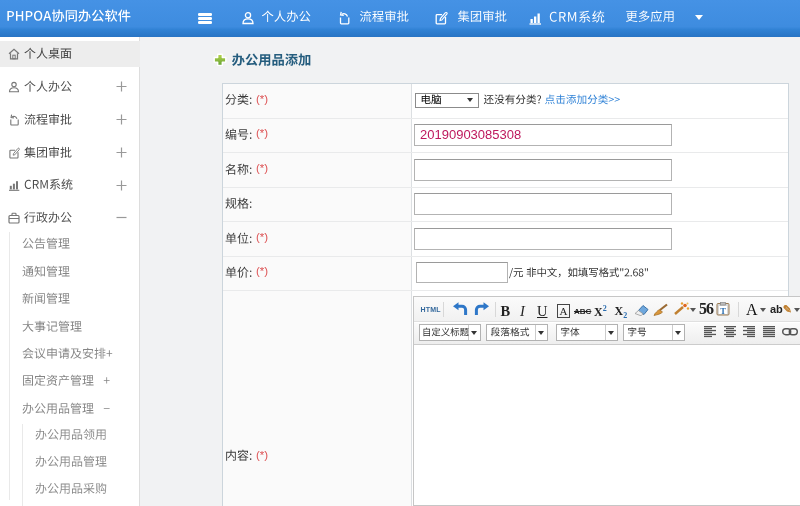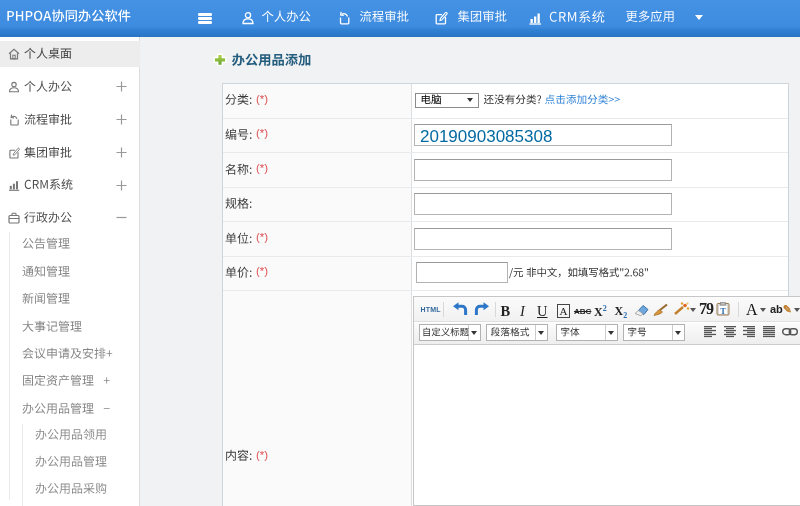--- a/index.html
+++ b/index.html
@@ -72,21 +72,21 @@
   </div>
 <div style="position:absolute;left:544.0px;top:93.9px;">
     <svg width="77" height="12" viewBox="0 -9.50 77 12.20" style="display:block">
       <path d="M2.6 -5H8.2V-3.1H2.6ZM3.7 -1.4C3.8 -0.7 3.9 0.2 3.9 0.8L4.7 0.7C4.7 0.1 4.6 -0.8 4.4 -1.4ZM5.9 -1.4C6.2 -0.7 6.5 0.2 6.7 0.7L7.5 0.5C7.3 0 7 -0.9 6.6 -1.5ZM8.1 -1.5C8.7 -0.8 9.3 0.2 9.5 0.8L10.3 0.5C10 -0.1 9.4 -1.1 8.8 -1.7ZM1.9 -1.7C1.6 -0.9 1 0 0.5 0.5L1.2 0.9C1.8 0.3 2.3 -0.6 2.7 -1.5ZM1.8 -5.8V-2.3H9V-5.8H5.7V-7.2H9.8V-7.9H5.7V-9.1H4.9V-5.8Z M12.4 -3.3V0.2H19.2V0.9H20V-3.3H19.2V-0.5H16.7V-4.1H20.9V-4.9H16.7V-6.6H20.2V-7.4H16.7V-9.1H15.8V-7.4H12.3V-6.6H15.8V-4.9H11.5V-4.1H15.8V-0.5H13.3V-3.3Z M26 -3.1C25.7 -2.3 25.3 -1.4 24.6 -0.8L25.2 -0.4C25.9 -1 26.4 -2 26.6 -2.9ZM28.5 -2.7C28.9 -2 29.2 -1.1 29.3 -0.4L29.9 -0.7C29.8 -1.3 29.5 -2.2 29.1 -2.9ZM29.9 -3C30.5 -2.2 31.1 -1.1 31.4 -0.3L32.1 -0.7C31.8 -1.4 31.1 -2.5 30.5 -3.3ZM27.4 -4.3V-0C27.4 0.1 27.3 0.1 27.2 0.1C27 0.1 26.6 0.2 26 0.1C26.1 0.4 26.2 0.6 26.2 0.9C27 0.9 27.4 0.9 27.7 0.7C28 0.6 28.1 0.4 28.1 -0V-4.3ZM22.5 -8.4C23.1 -8.1 23.9 -7.6 24.3 -7.2L24.7 -7.9C24.4 -8.2 23.6 -8.7 23 -9ZM22 -5.5C22.7 -5.2 23.4 -4.7 23.8 -4.4L24.3 -5C23.9 -5.4 23.1 -5.8 22.5 -6.1ZM22.2 0.3 23 0.7C23.4 -0.2 24 -1.5 24.4 -2.6L23.7 -3C23.3 -1.9 22.7 -0.5 22.2 0.3ZM25.1 -8.5V-7.7H27.5C27.4 -7.2 27.2 -6.7 27 -6.3H24.6V-5.5H26.6C26.1 -4.6 25.3 -3.9 24.3 -3.4C24.5 -3.2 24.7 -2.9 24.8 -2.7C26.1 -3.4 26.9 -4.4 27.5 -5.5H28.9C29.5 -4.4 30.5 -3.4 31.6 -2.9C31.7 -3.1 31.9 -3.4 32.1 -3.5C31.2 -3.9 30.3 -4.7 29.7 -5.5H31.9V-6.3H27.9C28.1 -6.7 28.2 -7.2 28.4 -7.7H31.5V-8.5Z M38.6 -7.7V0.7H39.4V-0.1H41.5V0.6H42.3V-7.7ZM39.4 -0.9V-6.9H41.5V-0.9ZM34.5 -8.9 34.5 -7H33V-6.2H34.5C34.4 -3.5 34.1 -1.1 32.7 0.3C32.9 0.4 33.2 0.7 33.3 0.9C34.8 -0.7 35.2 -3.3 35.3 -6.2H36.9C36.8 -2.1 36.7 -0.6 36.5 -0.3C36.4 -0.1 36.3 -0.1 36.1 -0.1C35.9 -0.1 35.5 -0.1 35 -0.2C35.1 0.1 35.2 0.4 35.2 0.7C35.7 0.7 36.2 0.7 36.5 0.7C36.8 0.6 37 0.5 37.2 0.2C37.5 -0.2 37.6 -1.8 37.7 -6.6C37.7 -6.7 37.7 -7 37.7 -7H35.3L35.3 -8.9Z M50.5 -8.9 49.7 -8.6C50.5 -7 51.8 -5.2 52.9 -4.2C53.1 -4.5 53.4 -4.8 53.6 -4.9C52.5 -5.8 51.1 -7.4 50.5 -8.9ZM46.7 -8.9C46.1 -7.2 45 -5.7 43.7 -4.8C43.9 -4.6 44.2 -4.3 44.4 -4.1C44.7 -4.4 44.9 -4.6 45.2 -4.9V-4.2H47.3C47.1 -2.4 46.5 -0.6 43.9 0.2C44.1 0.4 44.3 0.7 44.4 0.9C47.2 -0.1 47.9 -2.1 48.2 -4.2H51.1C51 -1.5 50.8 -0.4 50.5 -0.2C50.4 -0 50.3 -0 50.1 -0C49.8 -0 49.2 -0 48.5 -0.1C48.6 0.1 48.7 0.5 48.7 0.7C49.4 0.8 50.1 0.8 50.4 0.7C50.8 0.7 51.1 0.6 51.3 0.4C51.7 -0.1 51.8 -1.3 52 -4.6C52 -4.7 52 -5 52 -5H45.3C46.2 -6 47 -7.2 47.6 -8.6Z M62.1 -8.9C61.8 -8.4 61.3 -7.8 61 -7.3L61.6 -7.1C62 -7.5 62.5 -8.1 62.9 -8.6ZM56 -8.5C56.4 -8.1 56.9 -7.4 57.1 -7L57.8 -7.4C57.6 -7.8 57.1 -8.4 56.6 -8.8ZM59 -9.1V-7H54.8V-6.2H58.3C57.4 -5.3 56 -4.6 54.6 -4.2C54.7 -4.1 55 -3.8 55.1 -3.6C56.6 -4 58 -4.8 59 -5.9V-4.1H59.8V-5.7C61.1 -5 62.8 -4.1 63.6 -3.6L64 -4.3C63.2 -4.8 61.6 -5.6 60.3 -6.2H64.1V-7H59.8V-9.1ZM59 -3.9C58.9 -3.4 58.9 -3 58.8 -2.7H54.7V-1.9H58.5C58 -0.9 56.9 -0.2 54.5 0.1C54.6 0.3 54.9 0.6 54.9 0.9C57.6 0.4 58.8 -0.5 59.4 -1.9C60.2 -0.3 61.7 0.5 63.9 0.9C64 0.6 64.2 0.3 64.4 0.1C62.4 -0.1 61 -0.8 60.2 -1.9H64.1V-2.7H59.6C59.7 -3.1 59.8 -3.4 59.9 -3.9Z M65.2 -1.6 70.4 -3.6V-4.4L65.2 -6.4V-5.6L67.8 -4.6L69.4 -4V-4L67.8 -3.4L65.2 -2.4Z M71.2 -1.6 76.4 -3.6V-4.4L71.2 -6.4V-5.6L73.8 -4.6L75.4 -4V-4L73.8 -3.4L71.2 -2.4Z" fill="#2e81d6"></path>
     </svg>
   </div>
 <div class="inp" style="left:414px;top:124.0px;width:258px;height:22px"></div>
 <div class="inp" style="left:414px;top:158.5px;width:258px;height:22px"></div>
 <div class="inp" style="left:414px;top:193.0px;width:258px;height:22px"></div>
 <div class="inp" style="left:414px;top:227.5px;width:258px;height:22px"></div>
-<div class="abs" style="left:420px;top:126.8px;font-size:17px;color:#0369a1">20190903085308</div>
+<div class="abs" style="left:420px;top:126.8px;font-size:13px;color:#be185d">20190903085308</div>
 <div class="inp" style="left:415.5px;top:262px;width:92px;height:21px"></div>
 <div style="position:absolute;left:508.5px;top:266.6px;">
     <svg width="140" height="12" viewBox="0 -9.24 140 11.87" style="display:block">
       <path d="M0.1 1.9H0.8L4 -8.3H3.3Z M5.5 -8V-7.2H13V-8ZM4.6 -5.1V-4.3H7.3C7.1 -2.3 6.7 -0.7 4.5 0.2C4.6 0.3 4.9 0.6 5 0.8C7.4 -0.2 7.9 -2 8.1 -4.3H10.1V-0.5C10.1 0.4 10.3 0.7 11.3 0.7C11.5 0.7 12.6 0.7 12.8 0.7C13.7 0.7 13.9 0.2 14 -1.6C13.8 -1.7 13.5 -1.8 13.3 -2C13.2 -0.4 13.2 -0.1 12.7 -0.1C12.5 -0.1 11.6 -0.1 11.4 -0.1C11 -0.1 10.9 -0.2 10.9 -0.5V-4.3H13.9V-5.1Z M23.2 -8.8V0.8H24V-1.7H27.2V-2.5H24V-4.1H26.8V-4.9H24V-6.4H27V-7.2H24V-8.8ZM17.7 -2.5V-1.7H20.8V0.8H21.6V-8.8H20.8V-7.2H17.9V-6.4H20.8V-4.9H18.1V-4.1H20.8V-2.5Z M32.3 -8.8V-6.9H28.5V-2H29.3V-2.6H32.3V0.8H33.1V-2.6H36.1V-2H36.9V-6.9H33.1V-8.8ZM29.3 -3.4V-6.2H32.3V-3.4ZM36.1 -3.4H33.1V-6.2H36.1Z M42.2 -8.6C42.6 -8.1 42.9 -7.4 43 -7L43.9 -7.3C43.7 -7.7 43.4 -8.4 43.1 -8.9ZM38.3 -7V-6.2H40C40.6 -4.6 41.4 -3.2 42.5 -2.1C41.3 -1.1 39.9 -0.4 38.2 0.1C38.3 0.3 38.6 0.6 38.7 0.8C40.4 0.3 41.9 -0.5 43.1 -1.5C44.3 -0.5 45.7 0.3 47.4 0.8C47.6 0.5 47.8 0.2 48 0C46.3 -0.4 44.9 -1.1 43.7 -2.1C44.7 -3.2 45.6 -4.5 46.2 -6.2H47.8V-7ZM43.1 -2.7C42.1 -3.7 41.3 -4.9 40.8 -6.2H45.3C44.7 -4.8 44 -3.6 43.1 -2.7Z M49.8 1.1C50.9 0.7 51.6 -0.1 51.6 -1.3C51.6 -2 51.3 -2.5 50.7 -2.5C50.3 -2.5 49.9 -2.2 49.9 -1.7C49.9 -1.2 50.3 -1 50.7 -1L50.9 -1C50.8 -0.3 50.4 0.2 49.6 0.6Z M62.7 -5.9C62.5 -4.5 62.2 -3.3 61.7 -2.3C61.3 -2.7 60.8 -3 60.4 -3.4C60.6 -4.1 60.8 -5 61 -5.9ZM59.5 -3.1C60.1 -2.7 60.7 -2.2 61.3 -1.7C60.7 -0.8 59.9 -0.2 59 0.2C59.2 0.4 59.4 0.7 59.5 0.9C60.5 0.4 61.3 -0.2 61.9 -1.1C62.4 -0.7 62.7 -0.4 63 -0.1L63.5 -0.7C63.2 -1 62.8 -1.4 62.4 -1.8C63 -3 63.4 -4.6 63.5 -6.6L63 -6.7L62.9 -6.7H61.2C61.3 -7.4 61.5 -8.1 61.6 -8.8L60.8 -8.8C60.7 -8.1 60.6 -7.4 60.4 -6.7H59V-5.9H60.3C60 -4.9 59.8 -3.8 59.5 -3.1ZM64.1 -7.7V0.6H64.8V-0.2H67.4V0.4H68.2V-7.7ZM64.8 -1V-6.9H67.4V-1Z M76.2 -0.6C76.9 -0.2 77.8 0.4 78.3 0.8L78.8 0.3C78.3 -0.1 77.4 -0.7 76.7 -1.1ZM74.5 -1.1C74 -0.6 73 -0.1 72.2 0.3C72.4 0.4 72.6 0.7 72.7 0.8C73.5 0.5 74.5 -0.1 75.2 -0.7ZM75.3 -8.8C75.2 -8.5 75.2 -8.2 75.1 -7.8H72.8V-7.2H75L74.9 -6.5H73.3V-1.8H72.4V-1.1H78.9V-1.8H78V-6.5H75.6L75.8 -7.2H78.7V-7.8H75.9L76.1 -8.8ZM74 -1.8V-2.5H77.3V-1.8ZM74 -4.8H77.3V-4.2H74ZM74 -5.3V-5.9H77.3V-5.3ZM74 -3.7H77.3V-3H74ZM69.2 -1.4 69.5 -0.6C70.4 -1 71.4 -1.4 72.5 -1.9L72.3 -2.6L71.2 -2.2V-5.5H72.4V-6.3H71.2V-8.7H70.5V-6.3H69.3V-5.5H70.5V-1.9C70 -1.7 69.6 -1.5 69.2 -1.4Z M80 -8.3V-6.2H80.8V-7.5H88.1V-6.2H88.9V-8.3ZM80.2 -2.2V-1.5H86.1V-2.2ZM82.4 -7.3C82.1 -6.1 81.7 -4.4 81.5 -3.3H87C86.8 -1.3 86.6 -0.4 86.3 -0.1C86.2 -0 86.1 0 85.8 0C85.5 0 84.8 -0 84.1 -0.1C84.2 0.1 84.3 0.5 84.4 0.7C85 0.7 85.7 0.7 86.1 0.7C86.5 0.7 86.7 0.6 87 0.4C87.4 -0 87.6 -1.1 87.8 -3.7C87.9 -3.8 87.9 -4.1 87.9 -4.1H82.5L82.8 -5.4H87.6V-6.1H82.9L83.1 -7.2Z M95.6 -7H97.9C97.6 -6.3 97.1 -5.7 96.6 -5.2C96.1 -5.7 95.8 -6.3 95.5 -6.8ZM91.7 -8.8V-6.6H90.1V-5.8H91.6C91.3 -4.4 90.6 -2.7 89.8 -1.8C90 -1.7 90.2 -1.4 90.3 -1.1C90.8 -1.8 91.3 -3 91.7 -4.2V0.8H92.4V-4.5C92.7 -4 93.1 -3.4 93.3 -3.1L93.8 -3.7C93.6 -4 92.7 -5.1 92.4 -5.4V-5.8H93.6L93.4 -5.6C93.5 -5.5 93.9 -5.2 94 -5.1C94.3 -5.4 94.7 -5.8 95 -6.2C95.3 -5.7 95.7 -5.2 96.1 -4.7C95.2 -4 94.2 -3.4 93.1 -3.1C93.3 -2.9 93.5 -2.6 93.6 -2.4C93.9 -2.5 94.1 -2.6 94.4 -2.8V0.9H95.1V0.4H98.1V0.8H98.8V-2.8L99.3 -2.6C99.4 -2.8 99.7 -3.2 99.8 -3.3C98.8 -3.6 97.9 -4.1 97.2 -4.7C97.9 -5.5 98.5 -6.4 98.9 -7.5L98.4 -7.7L98.2 -7.7H96C96.1 -8 96.3 -8.3 96.4 -8.6L95.7 -8.8C95.3 -7.8 94.6 -6.7 93.8 -6V-6.6H92.4V-8.8ZM95.1 -0.3V-2.3H98.1V-0.3ZM94.9 -3C95.5 -3.3 96.1 -3.7 96.7 -4.2C97.2 -3.8 97.8 -3.3 98.4 -3Z M107.4 -8.3C107.9 -7.9 108.5 -7.4 108.9 -7L109.4 -7.5C109.1 -7.8 108.4 -8.4 107.9 -8.7ZM105.8 -8.8C105.8 -8.1 105.9 -7.5 105.9 -6.9H100.5V-6.1H105.9C106.2 -2.2 107.1 0.9 108.8 0.9C109.6 0.9 109.9 0.3 110.1 -1.5C109.8 -1.6 109.5 -1.8 109.4 -2C109.3 -0.5 109.2 0 108.9 0C107.8 0 107 -2.5 106.8 -6.1H109.8V-6.9H106.7C106.7 -7.5 106.7 -8.1 106.7 -8.8ZM100.5 -0.3 100.8 0.5C102.1 0.2 104.1 -0.2 105.8 -0.6L105.8 -1.3L103.5 -0.9V-3.8H105.5V-4.5H100.9V-3.8H102.7V-0.7Z M111.4 -5.1H112L112.2 -7L112.2 -8.1H111.2L111.2 -7ZM113.5 -5.1H114.1L114.3 -7L114.3 -8.1H113.3L113.3 -7Z M115.5 0H120.4V-0.8H118.3C117.9 -0.8 117.4 -0.8 117 -0.8C118.8 -2.5 120 -4 120 -5.6C120 -6.9 119.1 -7.8 117.8 -7.8C116.8 -7.8 116.1 -7.4 115.5 -6.7L116.1 -6.2C116.5 -6.7 117 -7.1 117.7 -7.1C118.6 -7.1 119.1 -6.4 119.1 -5.5C119.1 -4.2 118 -2.7 115.5 -0.6Z M122.2 0.1C122.6 0.1 122.9 -0.2 122.9 -0.6C122.9 -1 122.6 -1.3 122.2 -1.3C121.8 -1.3 121.5 -1 121.5 -0.6C121.5 -0.2 121.8 0.1 122.2 0.1Z M126.7 0.1C127.9 0.1 128.9 -0.9 128.9 -2.4C128.9 -4 128.1 -4.8 126.8 -4.8C126.2 -4.8 125.5 -4.4 125 -3.9C125.1 -6.2 125.9 -7 127 -7C127.5 -7 127.9 -6.8 128.2 -6.5L128.8 -7C128.3 -7.5 127.8 -7.8 127 -7.8C125.5 -7.8 124.1 -6.7 124.1 -3.7C124.1 -1.1 125.2 0.1 126.7 0.1ZM125 -3.1C125.5 -3.8 126.1 -4.1 126.6 -4.1C127.5 -4.1 128 -3.4 128 -2.4C128 -1.3 127.4 -0.6 126.7 -0.6C125.7 -0.6 125.1 -1.5 125 -3.1Z M132.1 0.1C133.6 0.1 134.6 -0.7 134.6 -1.8C134.6 -2.9 133.9 -3.5 133.3 -3.9V-3.9C133.7 -4.3 134.3 -5 134.3 -5.8C134.3 -7 133.5 -7.8 132.2 -7.8C131 -7.8 130.1 -7 130.1 -5.9C130.1 -5.1 130.5 -4.5 131.1 -4.1V-4C130.4 -3.7 129.7 -2.9 129.7 -1.9C129.7 -0.7 130.7 0.1 132.1 0.1ZM132.7 -4.2C131.8 -4.5 130.9 -4.9 130.9 -5.9C130.9 -6.6 131.4 -7.1 132.2 -7.1C133 -7.1 133.5 -6.5 133.5 -5.7C133.5 -5.2 133.2 -4.6 132.7 -4.2ZM132.2 -0.6C131.2 -0.6 130.5 -1.2 130.5 -2C130.5 -2.7 131 -3.3 131.6 -3.7C132.7 -3.3 133.6 -2.9 133.6 -1.9C133.6 -1.1 133 -0.6 132.2 -0.6Z M136 -5.1H136.6L136.8 -7L136.8 -8.1H135.8L135.9 -7ZM138.1 -5.1H138.7L138.9 -7L138.9 -8.1H137.9L137.9 -7Z" fill="#333"></path>
     </svg>
   </div>
 <div class="abs" style="left:413px;top:296px;width:520px;height:210px;border:1px solid #c6c6c6;background:#fff"></div>
 <div class="abs" style="left:414px;top:297px;width:518px;height:25px;background:linear-gradient(#fbfbfb,#f1f1f1);border-bottom:1px solid #e0e0e0"></div>
 <div class="abs" style="left:414px;top:323px;width:518px;height:22px;background:linear-gradient(#fbfbfb,#eeeeee);border-bottom:1px solid #ccc"></div>
 <div class="abs" style="left:420.5px;top:306px;font-size:7px;font-weight:bold;color:#33689c;letter-spacing:.2px">HTML</div>
@@ -116,21 +116,21 @@
     <path d="M1 12.5 C2 9.5 4.5 8.5 6 6.5 L9.5 9 C8 11 5 11.5 1 12.5 Z" fill="#d8963b" stroke="#a06820" stroke-width="0.7"></path>
   </svg>
 <svg class="abs" style="left:673px;top:302px" width="17" height="13">
     <path d="M2 12 L10 5" stroke="#c08030" stroke-width="2.4"></path>
     <circle cx="12" cy="3.5" r="1.8" fill="#e06820"></circle>
     <circle cx="9" cy="1.5" r="1.2" fill="#e8a030"></circle>
     <circle cx="15" cy="6.5" r="1.2" fill="#e8a030"></circle>
     <circle cx="14.5" cy="1.5" r="1" fill="#e8c060"></circle>
   </svg>
 <div class="abs" style="left:690px;top:308px;width:0;height:0;border-left:3px solid transparent;border-right:3px solid transparent;border-top:4px solid #555"></div>
-<div class="abs" style="left:699px;top:300px;font-family:'Liberation Serif',serif;font-size:16px;font-weight:bold;color:#222;letter-spacing:-1px">79</div>
+<div class="abs" style="left:699px;top:300px;font-family:'Liberation Serif',serif;font-size:16px;font-weight:bold;color:#222;letter-spacing:-1px">56</div>
 <svg class="abs" style="left:716px;top:302px" width="14" height="14">
     <rect x="1" y="1.5" width="12" height="11.5" rx="1" fill="#d8d8d8" stroke="#9a7a52" stroke-width="1"></rect>
     <rect x="4.5" y="0.5" width="5" height="2.6" fill="#bbb" stroke="#888" stroke-width="0.7"></rect>
     <rect x="3" y="4" width="8" height="8" fill="#fff"></rect>
     <text x="7" y="11.5" font-size="8.5" font-weight="bold" fill="#2a6db0" text-anchor="middle" font-family="Liberation Serif">T</text>
   </svg>
 <div class="sep" style="left:738px;top:302px"></div>
 <div class="abs" style="left:746px;top:301px;font-family:'Liberation Serif',serif;font-size:16px;color:#111">A</div>
 <div class="abs" style="left:760px;top:308px;width:0;height:0;border-left:3px solid transparent;border-right:3px solid transparent;border-top:4px solid #555"></div>
 <div class="abs" style="left:770px;top:303px;font-size:11px;font-weight:bold;color:#222">ab<span style="color:#c08030">✎</span></div>

